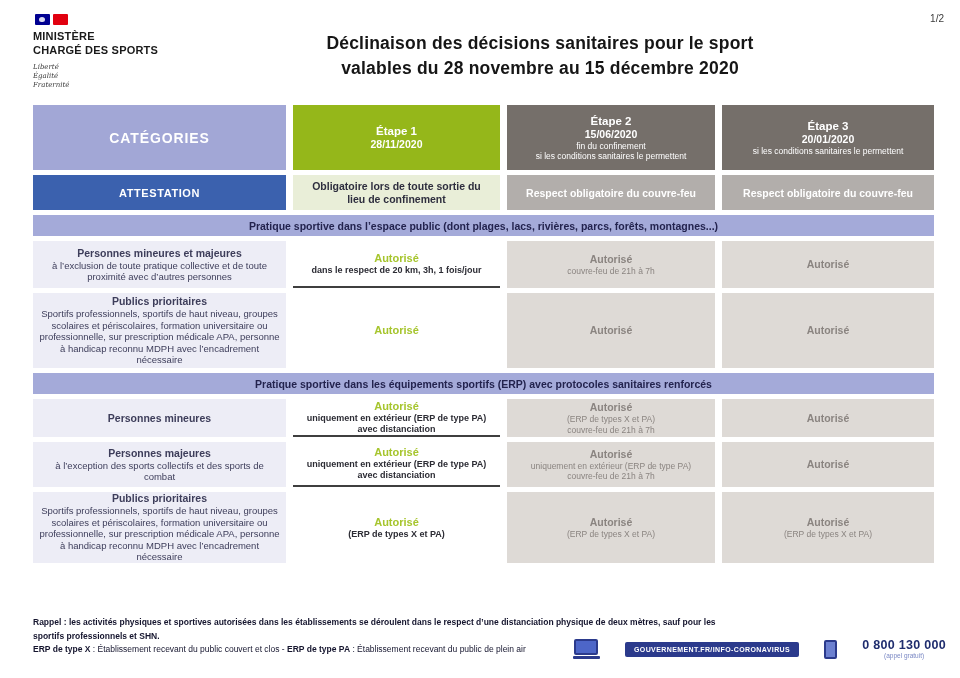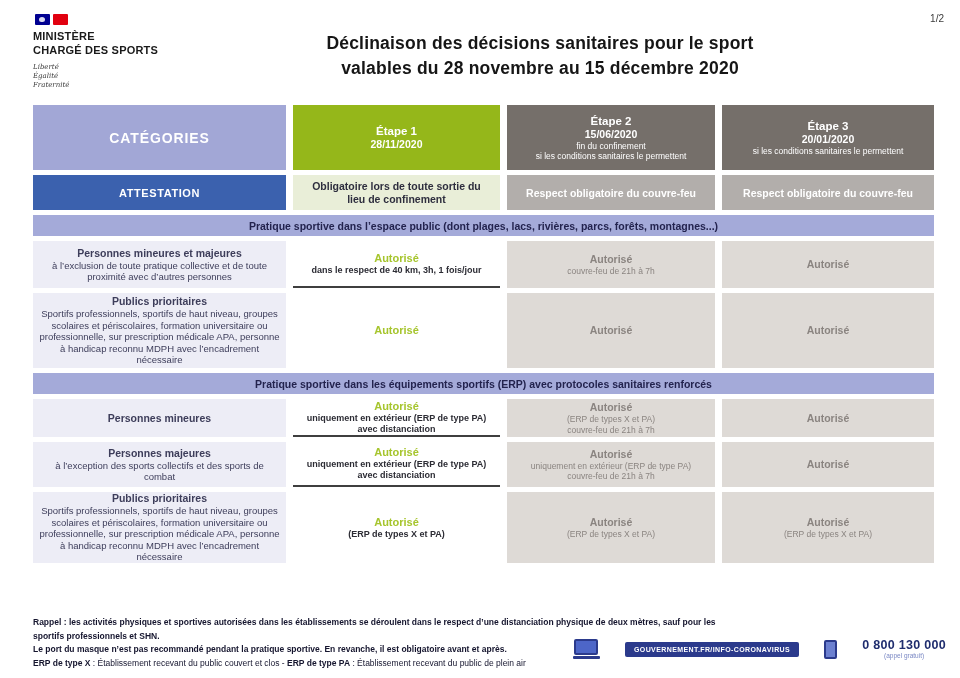--- a/index.html
+++ b/index.html
@@ -118,21 +118,21 @@
     <div class="cell att-gray">Respect obligatoire du couvre-feu</div>
 
     <div class="band">Pratique sportive dans l’espace public (dont plages, lacs, rivières, parcs, forêts, montagnes...)</div>
 
     <div class="cell cat">
       <div class="cat-title">Personnes mineures et majeures</div>
       <div class="cat-sub">à l’exclusion de toute pratique collective et de toute proximité avec d’autres personnes</div>
     </div>
     <div class="cell e1 sep">
       <div class="status-green">Autorisé</div>
-      <div class="e1-detail">dans le respect de 40 km, 3h, 1 fois/jour</div>
+      <div class="e1-detail">dans le respect de 20 km, 3h, 1 fois/jour</div>
     </div>
     <div class="cell gray">
       <div class="gray-status">Autorisé</div>
       <div class="gray-detail">couvre-feu de 21h à 7h</div>
     </div>
     <div class="cell gray">
       <div class="gray-status">Autorisé</div>
     </div>
 
     <div class="cell cat">
@@ -200,21 +200,20 @@
     </div>
     <div class="cell gray">
       <div class="gray-status">Autorisé</div>
       <div class="gray-detail">(ERP de types X et PA)</div>
     </div>
 
   </div>
 
   <div class="footnotes">
     <div class="fn-bold">Rappel : les activités physiques et sportives autorisées dans les établissements se déroulent dans le respect d’une distanciation physique de deux mètres, sauf pour les sportifs professionnels et SHN.</div>
-    <div class="fn-bold">Le port du masque n’est pas recommandé pendant la pratique sportive. En revanche, il est obligatoire avant et après.</div>
     <div><span class="fn-bold">ERP de type X</span><span> : Établissement recevant du public couvert et clos - </span><span class="fn-bold">ERP de type PA</span><span> : Établissement recevant du public de plein air</span></div>
   </div>
 
   <div class="badge-row">
     <div class="laptop">
       <div class="laptop-screen"></div>
       <div class="laptop-base"></div>
     </div>
     <div class="gov-badge">GOUVERNEMENT.FR/INFO-CORONAVIRUS</div>
     <div class="phone-icon"></div>

